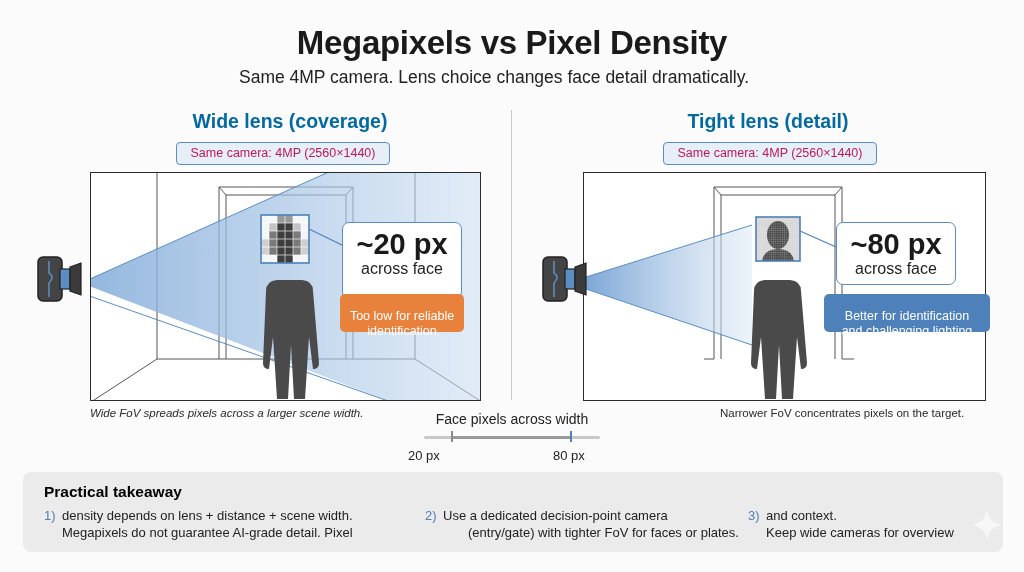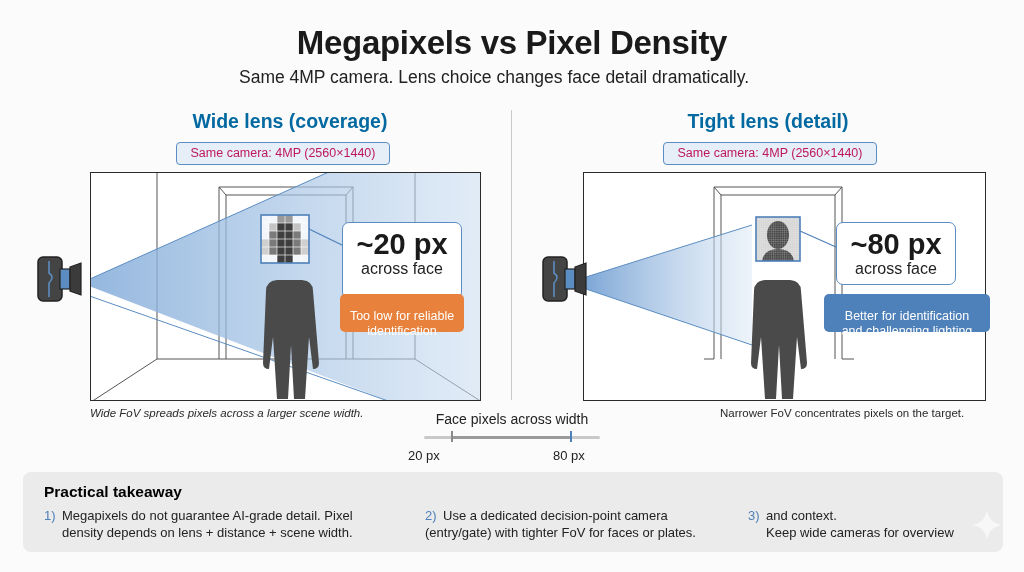--- a/index.html
+++ b/index.html
@@ -200,28 +200,28 @@
   <div class="tick t80"></div>
   <div class="scale-lbl" style="left:408px;">20 px</div>
   <div class="scale-lbl" style="left:553px;">80 px</div>
 </div>
 
 <div class="takeaway">
   <div class="takeaway-title">Practical takeaway</div>
 
   <div class="tk-item" style="left:21px; width:360px;">
     <span class="tk-num">1)</span>
+    <span class="tk-text">density depends on lens + distance + scene width.</span>
     <span class="tk-text">Megapixels do not guarantee AI-grade detail. Pixel</span>
-    <span class="tk-text">density depends on lens + distance + scene width.</span>
   </div>
 
   <div class="tk-item" style="left:402px; width:320px;">
     <span class="tk-num">2)</span>
     <span class="tk-text">Use a dedicated decision-point camera</span>
-    <span class="tk-text" style="padding-left:0;">(entry/gate) with tighter FoV for faces or plates.</span>
+    <span class="tk-text" style="padding-left:0;margin-left:43px;">(entry/gate) with tighter FoV for faces or plates.</span>
   </div>
 
   <div class="tk-item" style="left:725px; width:240px;">
     <span class="tk-num">3)</span>
     <span class="tk-text">and context.</span>
     <span class="tk-text">Keep wide cameras for overview</span>
   </div>
 </div>
 
 <svg class="sparkle" viewBox="0 0 30 30">

